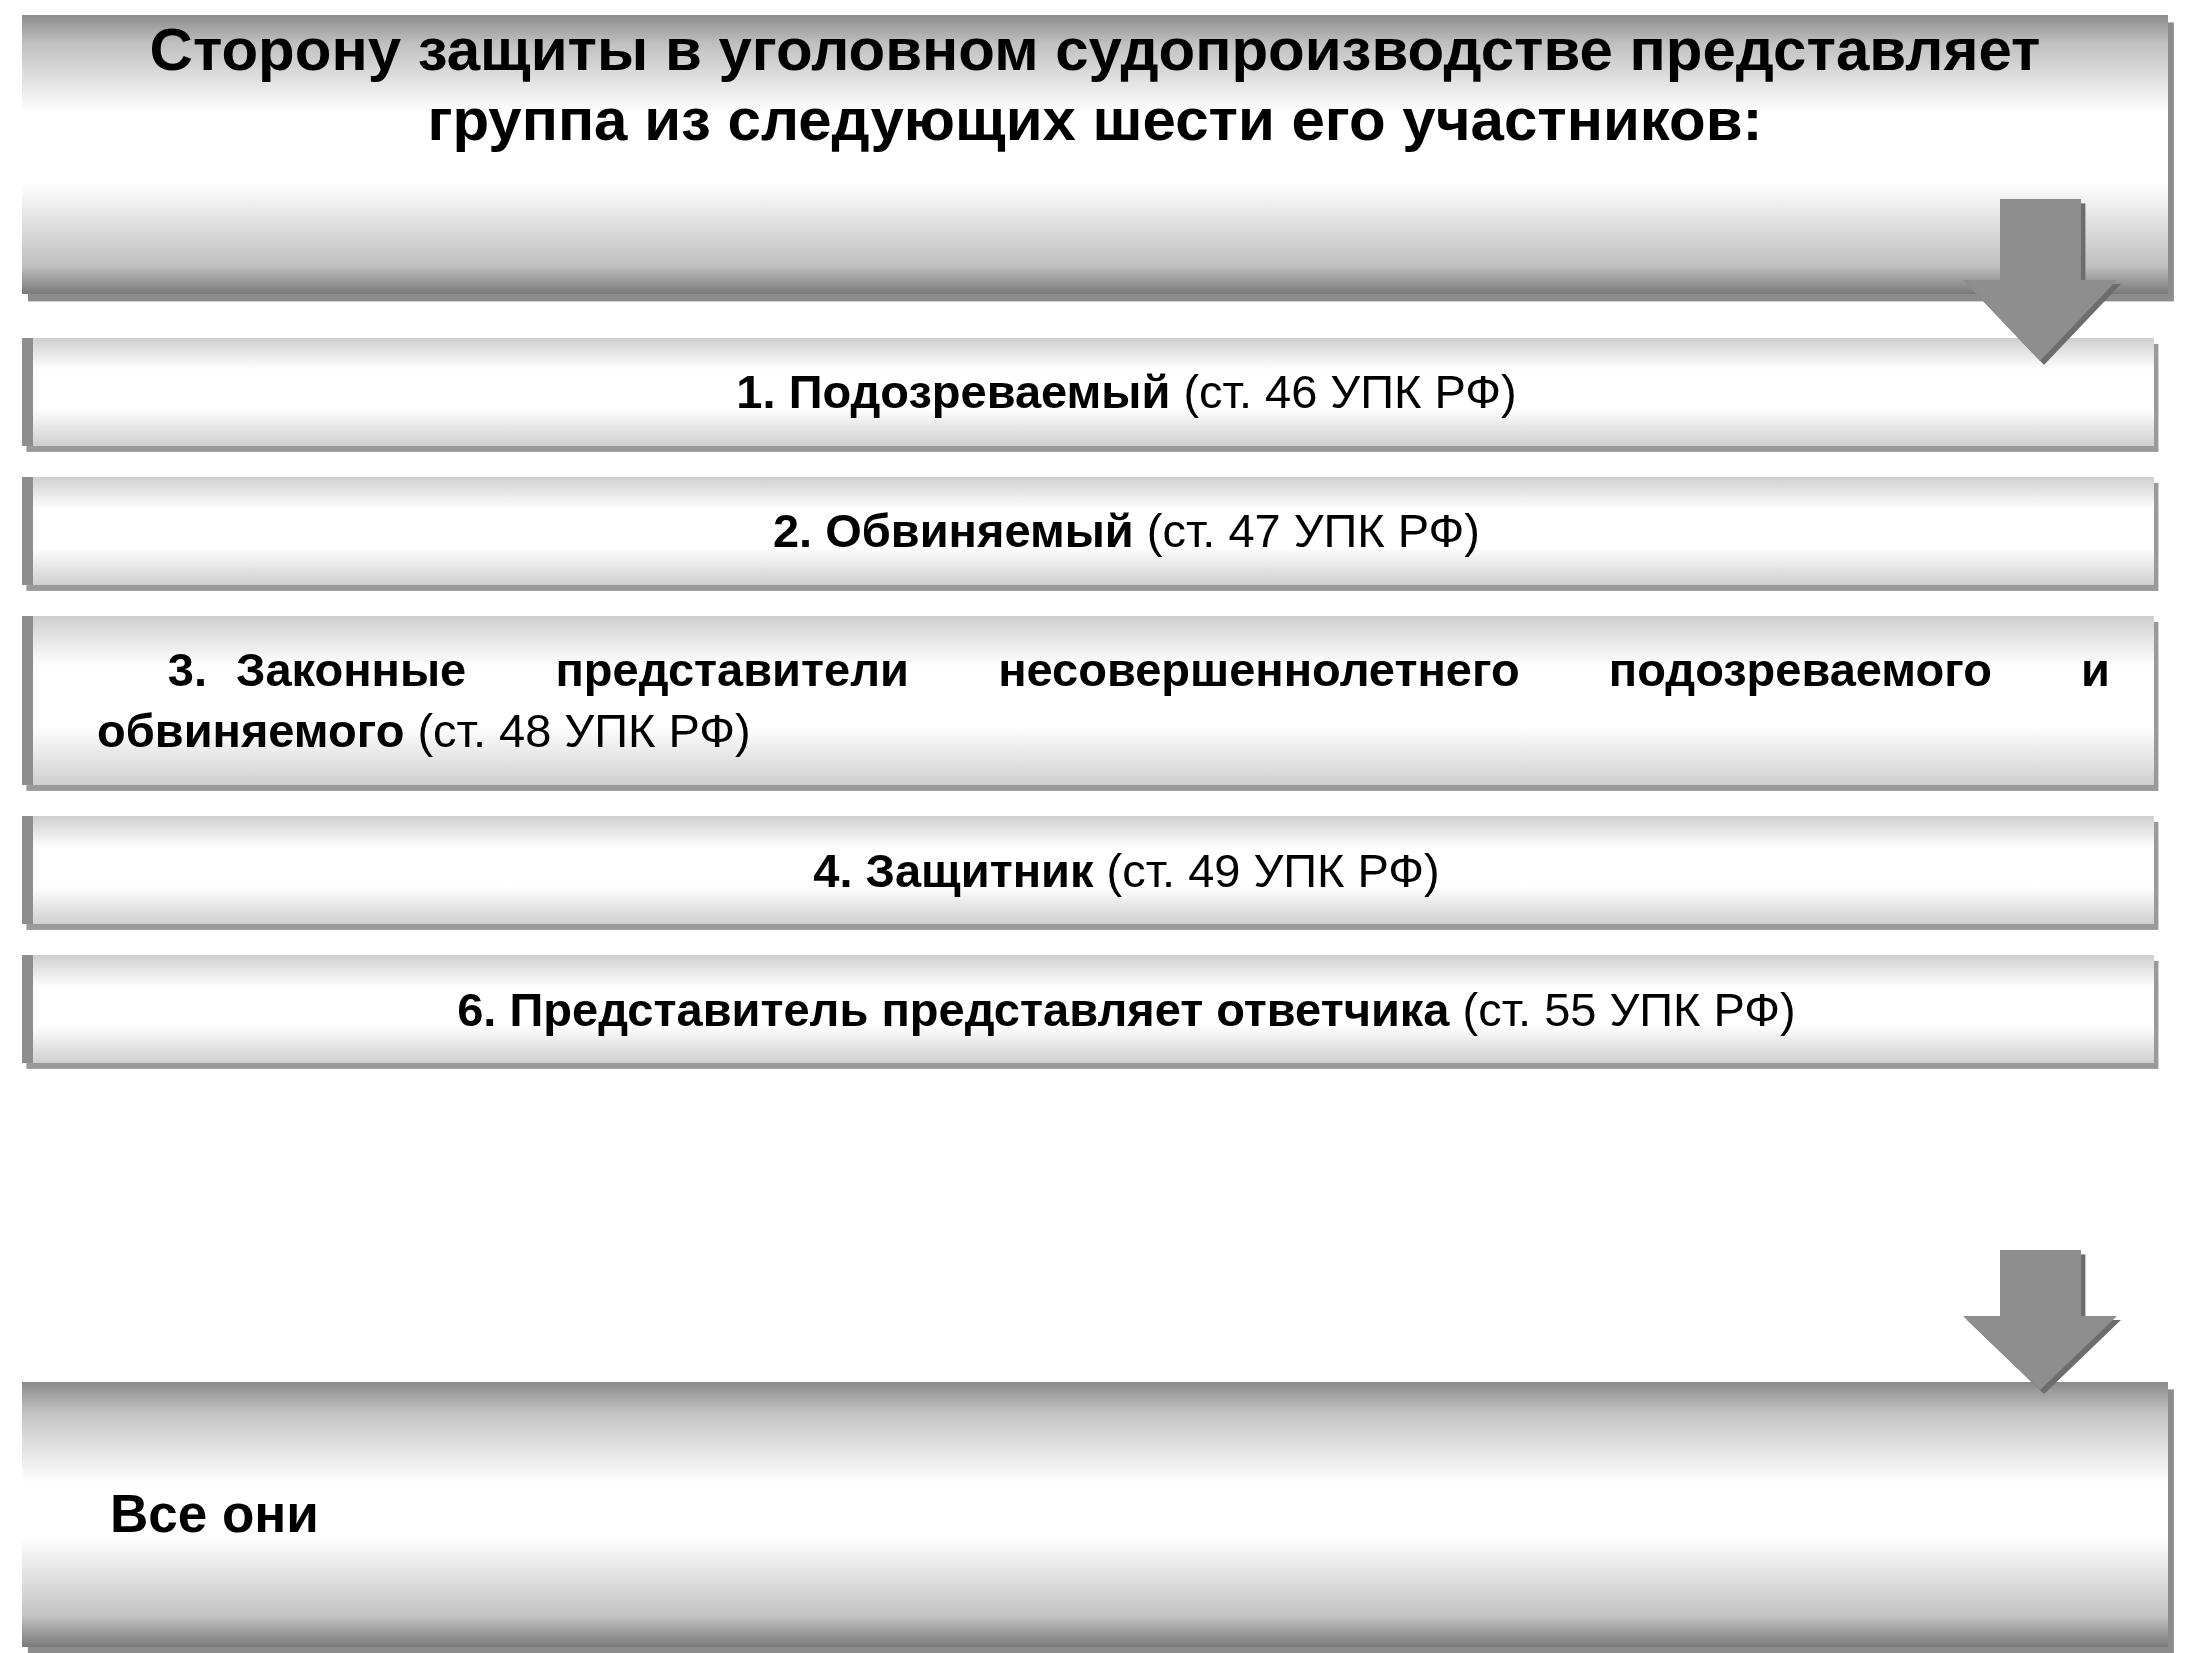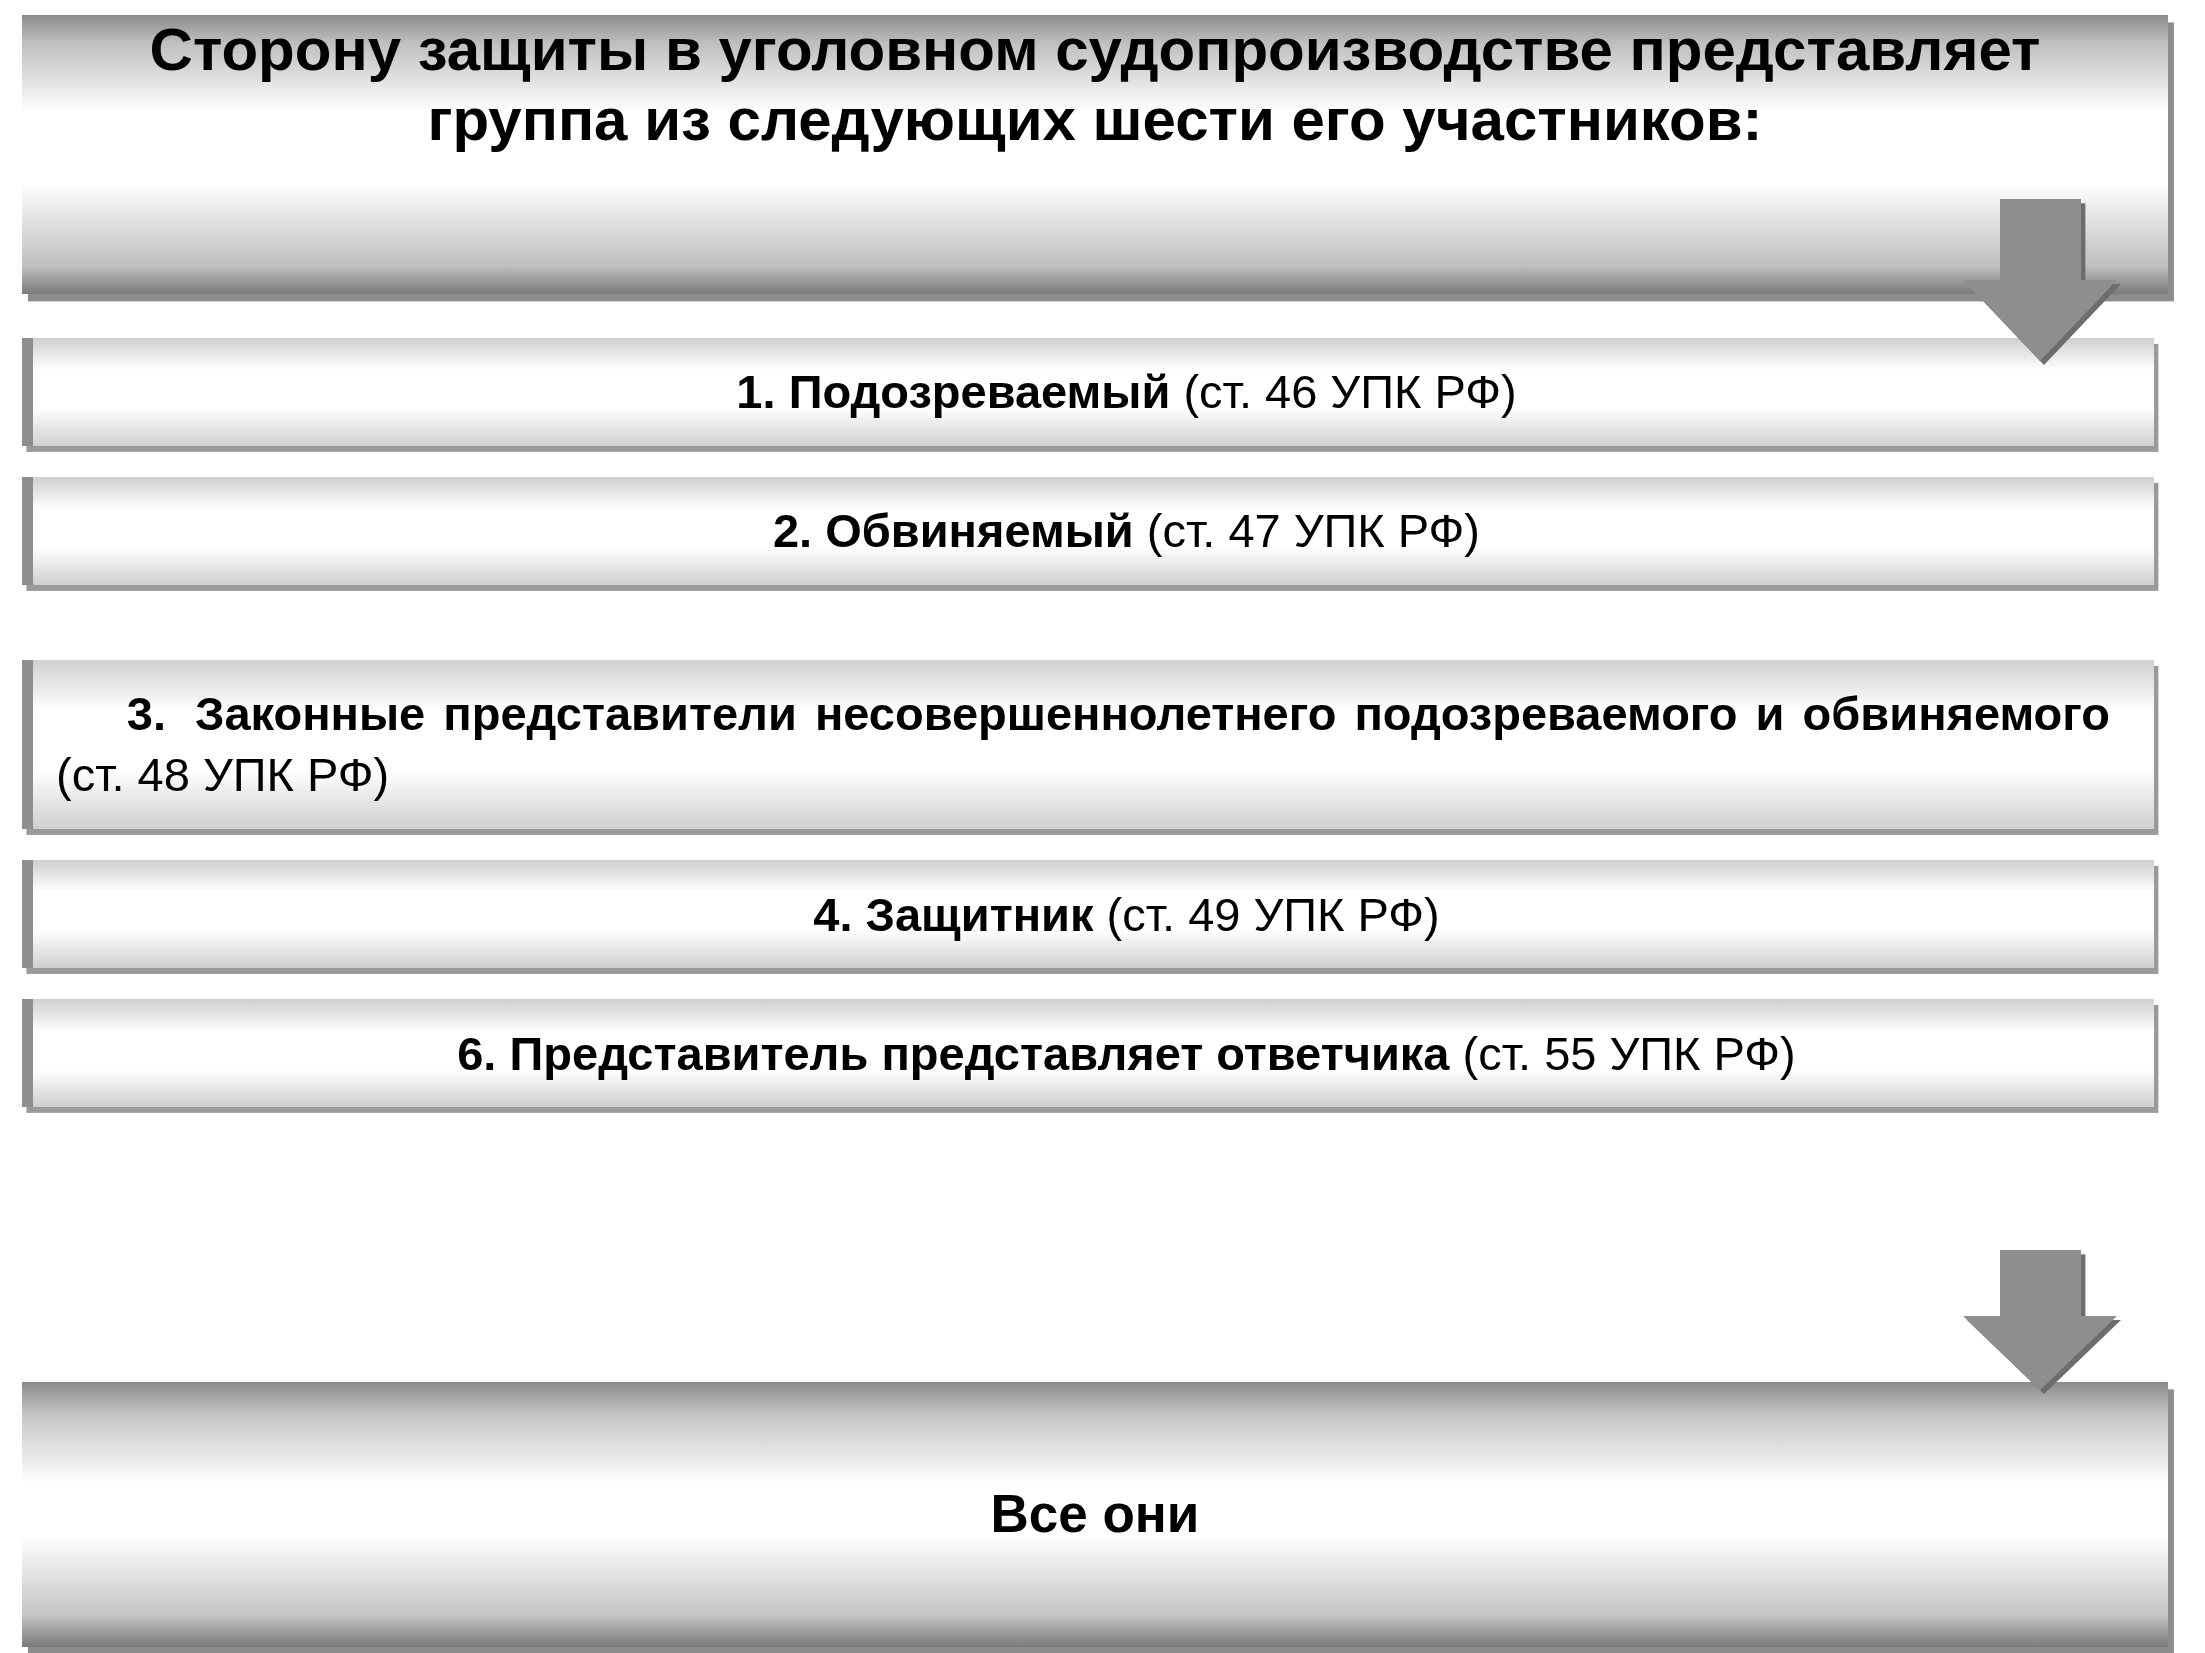--- a/index.html
+++ b/index.html
@@ -88,21 +88,21 @@
       #ffffff 65%,
       #cfcfcf 100%);
     border-left: 11.8px solid #8e8e8e;
     box-shadow: 4.4px 5.9px 0 0 #9a9a9a;
     font-size: 47px;
     line-height: 1.3;
     padding: 23.5px 44px 23.5px 110px;
     box-sizing: border-box;
     text-align: center;
   }
-  .item.justify { text-align: justify; padding-left: 23px; margin-top: 44px; }
+  .item.justify { text-align: justify; padding-left: 64px; }
   .item.justify .lead { display:inline-block; width:110px; text-align:right; padding-right:29px;}
   .item b { font-weight: bold; }
 
   
   .arrow-bottom {
     position: absolute;
     right: 88px;
     bottom: 272px;
     width: 154px;
     height: 147px;
@@ -135,21 +135,21 @@
     background: linear-gradient(to bottom,
       #8a8a8a 0%,
       #c4c4c4 12%,
       #ffffff 38%,
       #ffffff 58%,
       #c4c4c4 88%,
       #7a7a7a 100%);
     box-shadow: 5.9px 7.4px 0 0 #8c8c8c;
     display: flex;
     align-items: center;
-    justify-content: center;
+    justify-content: flex-start;
     text-align: center;
   }
   .footer-banner .ftext {
     font-size: 53px;
     font-weight: bold;
     line-height: 1.22;
     padding: 0 88px;
   }
 </style>
 </head>

